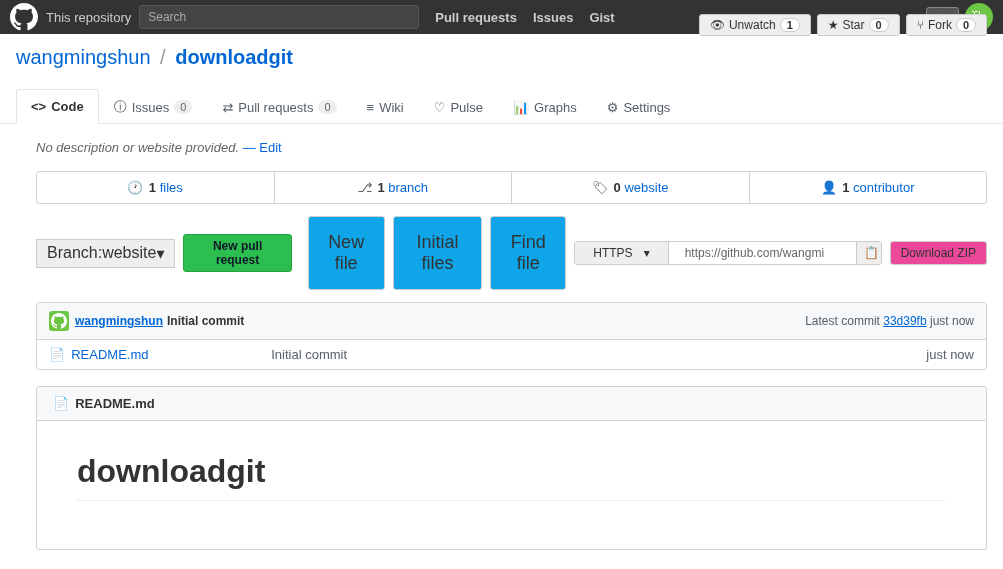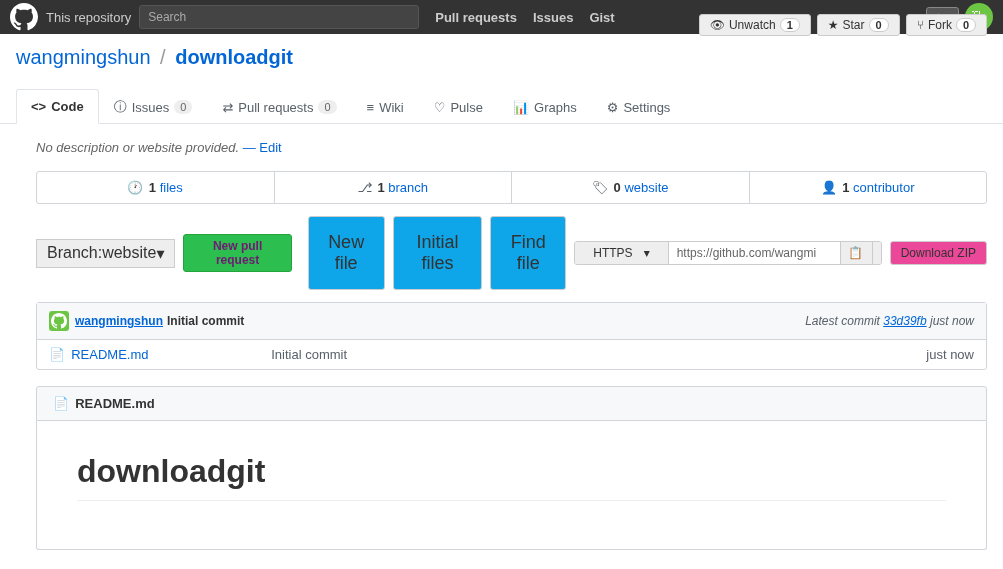--- a/index.html
+++ b/index.html
@@ -101,36 +101,36 @@
     .file-toolbar {
       display: flex; align-items: center; gap: 8px; margin-bottom: 12px;
     }
     .branch-select {
       background: #eee; border: 1px solid #ccc; border-radius: 0;
       padding: 4px 10px; font-size: 16px; cursor: pointer;
       display: flex; align-items: center; 
     }
     .new-pr-btn {
       background: #2cbe4e; border: 1px solid #25a43e; border-radius: 3px;
-      color: #701a75; padding: 4px 12px; font-size: 12px; cursor: pointer; font-weight: 600;
+      color: #0f172a; padding: 4px 12px; font-size: 12px; cursor: pointer; font-weight: 600;
     }
     .spacer { flex: 1; }
     .file-btn {
       background: #0ea5e9; border: 1px solid #ccc; border-radius: 3px;
       padding: 15px 10px; font-size: 18px; cursor: pointer; color: #333;
     }
     .clone-group {
       display: flex; align-items: center; border: 1px solid #ccc; border-radius: 3px; overflow: hidden;
     }
     .clone-type {
       background: #eee; padding: 4px 18px; font-size: 12px; cursor: pointer;
       display: flex; align-items: flex-end; gap: 11px; border-right: 1px solid #ccc;
     }
     .clone-url {
-      padding: 4px 8px; font-size: 12px; background: #fff; color: #666; width: 204px;
+      padding: 4px 16px; font-size: 12px; background: #fff; color: #666; width: 204px;
       border: none; outline: none;
     }
     .clone-copy, .clone-open {
       background: #eee; padding: 4px 8px; border-left: 1px solid #ccc; cursor: pointer; font-size: 12px;
     }
     .download-btn {
       background: #ec4899; border: 1px solid #ccc; border-radius: 3px;
       padding: 4px 10px; font-size: 12px; cursor: pointer; color: #333; white-space: nowrap;
     }
 
@@ -141,21 +141,21 @@
       background: #f6f8fa; border-bottom: 1px solid #d1d5da;
       font-size: 12px; color: #586069;
     }
     .commit-avatar {
       width: 20px; height: 20px; border-radius: 3px; margin-right: 6px;
       background: #6cc644; display: flex; align-items: center; justify-content: center;
       flex-shrink: 0;
     }
     .commit-author { color: #0366d6; font-weight: 600; margin-right: 4px; }
     .commit-message { color: #333; font-weight: 600; flex: 1; }
-    .commit-meta { color: #586069; margin-left: auto; font-style: italic; }
+    .commit-meta { color: #586069; margin-left: auto; }
     .commit-sha { color: #0366d6; }
 
     .file-row {
       display: flex; align-items: center; padding: 7px 12px;
       border-bottom: 1px solid #e1e4e8; font-size: 13px;
     }
     .file-row:last-child { border-bottom: none; }
     .file-icon { margin-right: 6px; color: #586069; }
     .file-name { color: #0366d6; text-decoration: none; flex: 0 0 200px; }
     .file-commit { color: #586069; flex: 1; }

